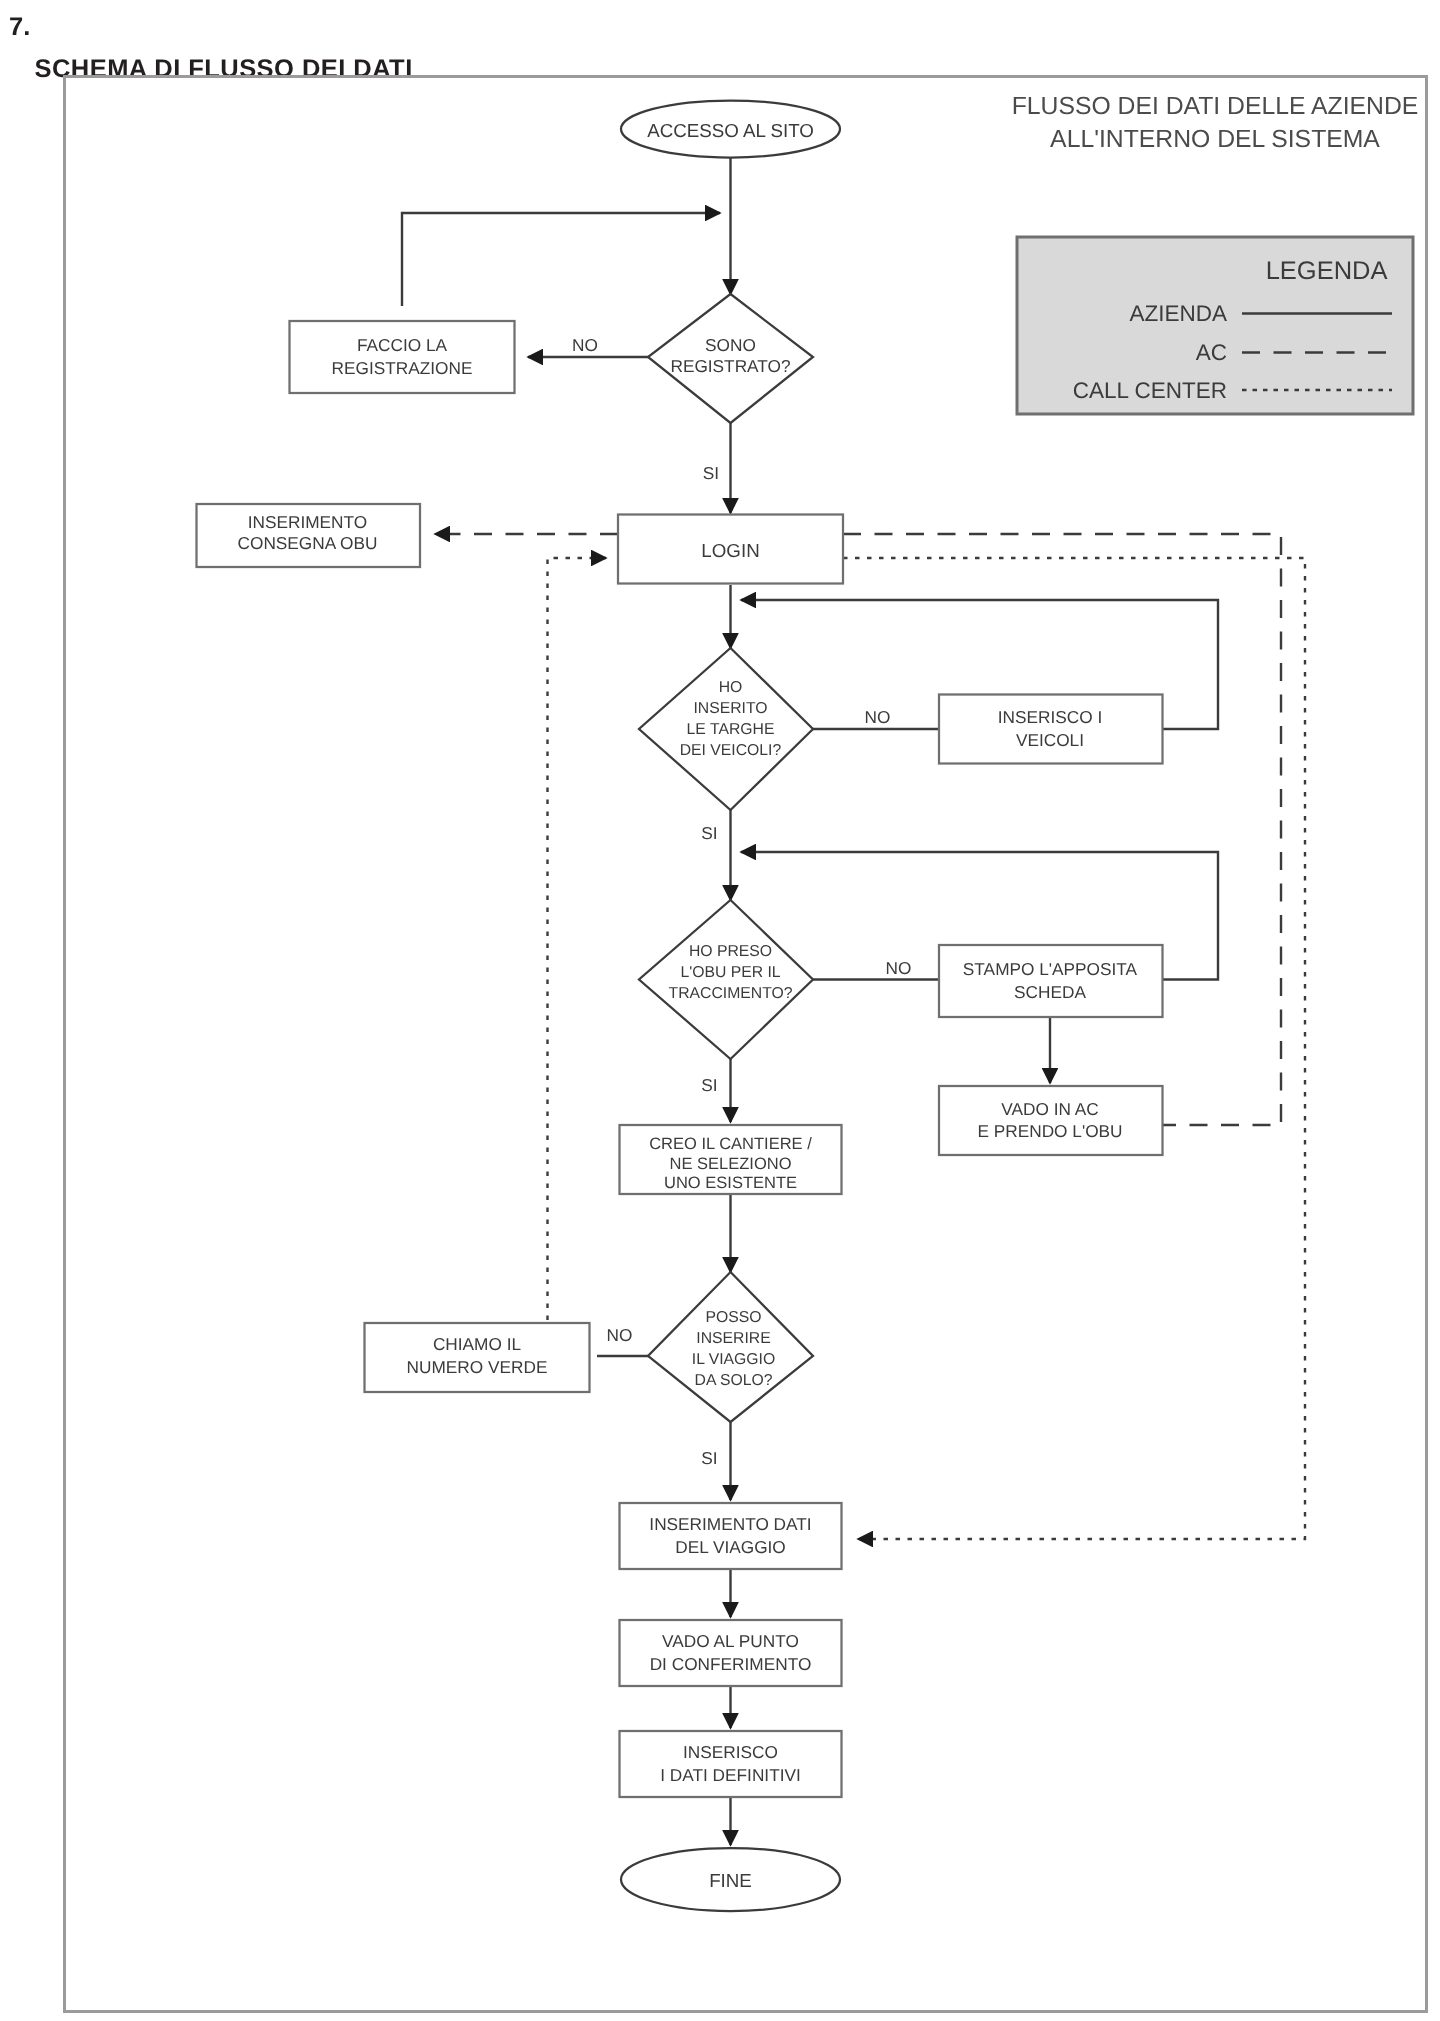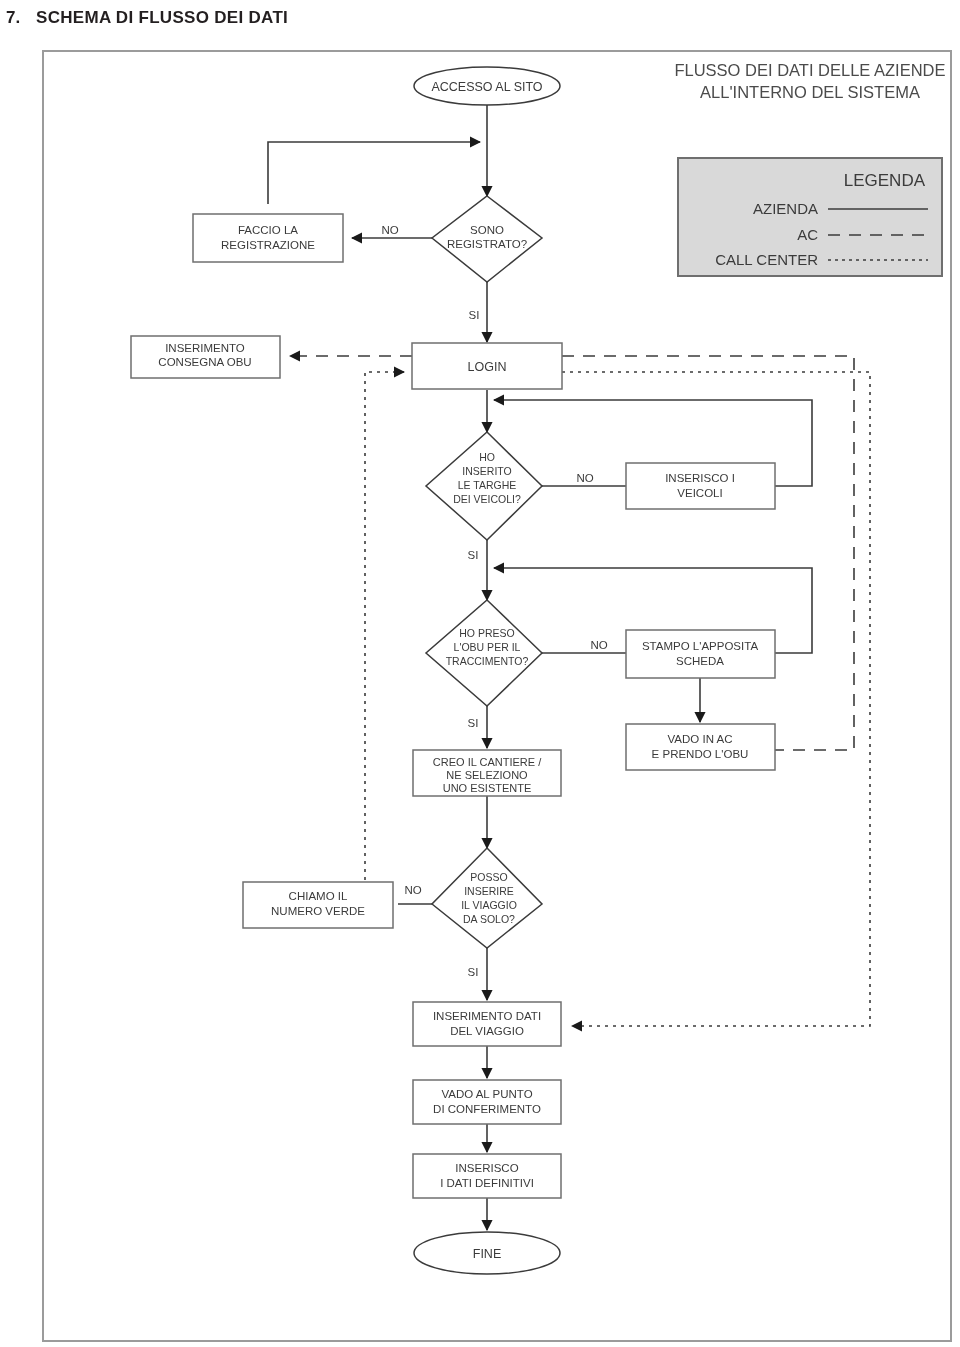--- a/index.html
+++ b/index.html
@@ -12,21 +12,21 @@
   #frame{
     position:absolute;left:42px;top:50px;width:910px;height:1292px;
     border:2px solid #9b9b9b;background:#fff;box-sizing:border-box;
   }
   #diagram{position:absolute;left:0;top:0;width:960px;height:1347px;}
 </style>
 </head>
 <body>
 
 <div id="title-num">7.</div>
-<div id="page-title" style="left:36px;">SCHEMA DI FLUSSO DEI DATI</div>
+<div id="page-title" style="left:23px;margin-top:28px;">SCHEMA DI FLUSSO DEI DATI</div>
 
 <div id="frame"></div>
 
 <svg id="diagram" viewBox="0 0 960 1347">
   <defs>
     <marker id="arrow" viewBox="0 0 10 10" refX="9" refY="5" markerWidth="7" markerHeight="7" orient="auto-start-reverse">
       <path d="M 0 0 L 10 5 L 0 10 z" fill="#1a1a1a"></path>
     </marker>
   </defs>
 

